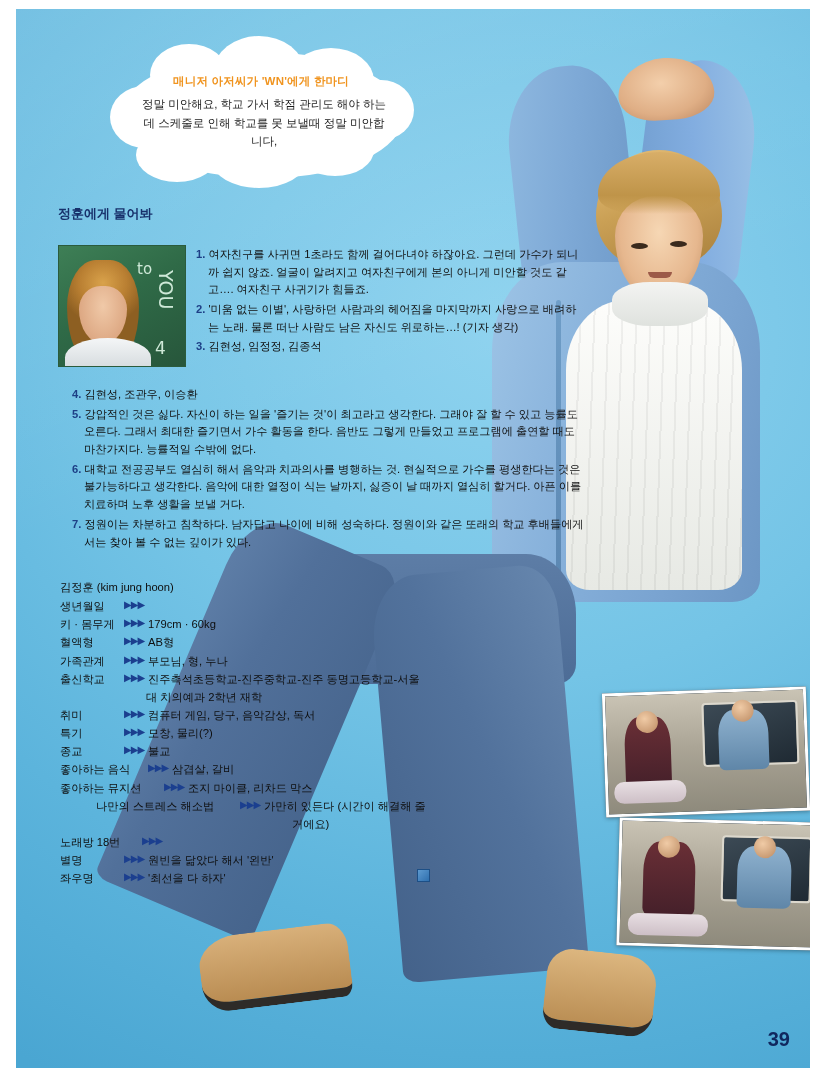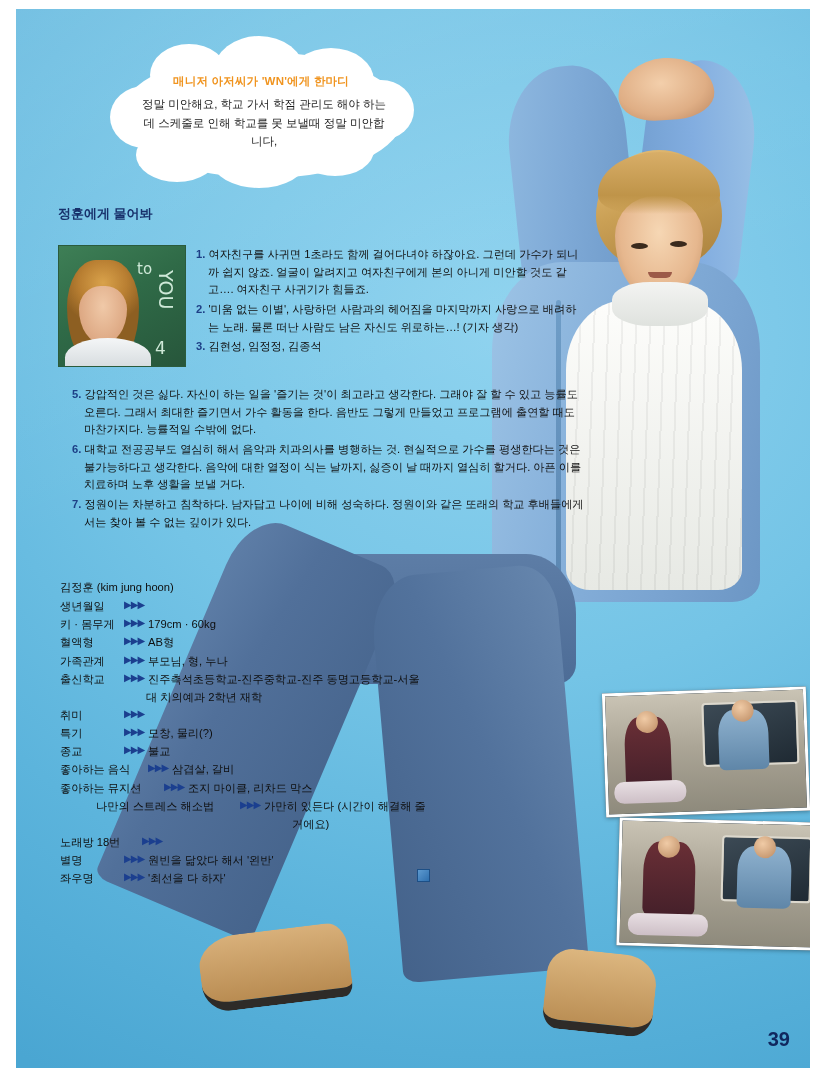--- a/index.html
+++ b/index.html
@@ -480,20 +480,24 @@
       <span>'미움 없는 이별', 사랑하던 사람과의 헤어짐을 마지막까지 사랑으로 배려하는 노래. 물론 떠난 사람도 남은 자신도 위로하는…! (기자 생각)</span>
     </div>
     <div class="qa-item">
       <span class="qa-num">3.</span>
       <span>김현성, 임정정, 김종석</span>
     </div>
   </div>
 
   <div class="qa-block left-wide" style="top:386px;">
     <div class="qa-item">
+      <span class="qa-num">4.</span>
+      <span>김현성, 조관우, 이승환</span>
+    </div>
+    <div class="qa-item">
       <span class="qa-num">5.</span>
       <span>강압적인 것은 싫다. 자신이 하는 일을 '즐기는 것'이 최고라고 생각한다. 그래야 잘 할 수 있고 능률도 오른다. 그래서 최대한 즐기면서 가수 활동을 한다. 음반도 그렇게 만들었고 프로그램에 출연할 때도 마찬가지다. 능률적일 수밖에 없다.</span>
     </div>
     <div class="qa-item">
       <span class="qa-num">6.</span>
       <span>대학교 전공공부도 열심히 해서 음악과 치과의사를 병행하는 것. 현실적으로 가수를 평생한다는 것은 불가능하다고 생각한다. 음악에 대한 열정이 식는 날까지, 싫증이 날 때까지 열심히 할거다. 아픈 이를 치료하며 노후 생활을 보낼 거다.</span>
     </div>
     <div class="qa-item">
       <span class="qa-num">7.</span>
       <span>정원이는 차분하고 침착하다. 남자답고 나이에 비해 성숙하다. 정원이와 같은 또래의 학교 후배들에게서는 찾아 볼 수 없는 깊이가 있다.</span>
@@ -525,20 +529,21 @@
     <div class="prow">
       <span class="plabel">출신학교</span>
       <span class="parrow">▶▶▶</span>
       <span class="pval wide">진주촉석초등학교-진주중학교-진주 동명고등학교-서울</span>
     </div>
     <div class="pcont">대 치의예과 2학년 재학</div>
 
     <div class="prow">
       <span class="plabel">취미</span>
       <span class="parrow">▶▶▶</span>
+      <span class="pval">컴퓨터 게임, 당구, 음악감상, 독서</span>
     </div>
     <div class="prow">
       <span class="plabel">특기</span>
       <span class="parrow">▶▶▶</span>
       <span class="pval">모창, 물리(?)</span>
     </div>
     <div class="prow">
       <span class="plabel">종교</span>
       <span class="parrow">▶▶▶</span>
       <span class="pval">불교</span>

